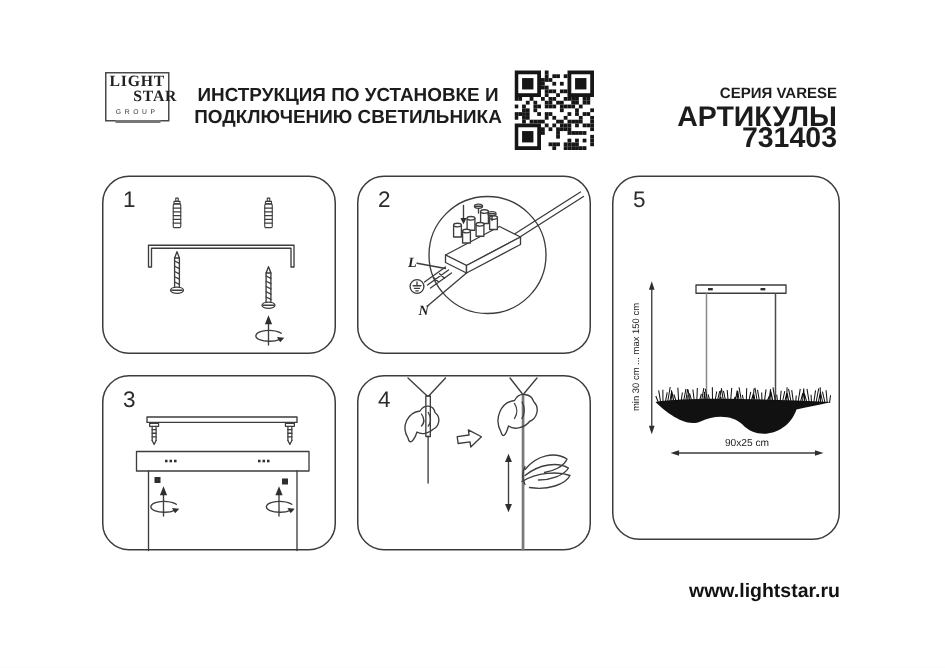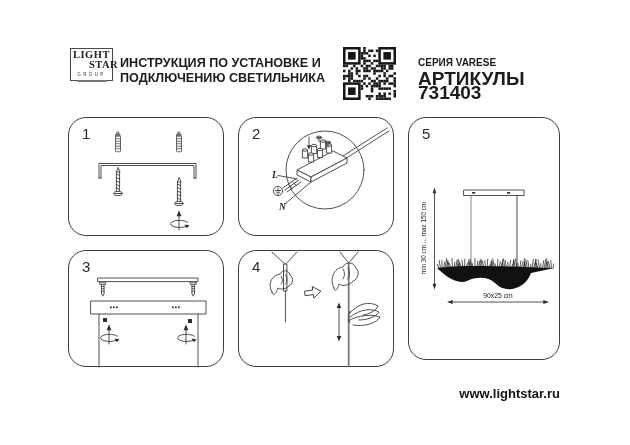--- a/index.html
+++ b/index.html
@@ -10,25 +10,25 @@
   
   .logo{left:70px;top:48px;width:43px;height:33px;border:1.5px solid #4a4a4a;
         display:flex;flex-direction:column;align-items:center;justify-content:space-between;box-sizing:border-box;}
   .logo .l1,.logo .l2{font-family:"Liberation Serif",serif;font-weight:bold;font-size:10.5px;line-height:10px;letter-spacing:.5px;color:#222;margin-top:1px;}
   .logo .l2{margin-top:0;margin-left:24px;}
   .logo .l3{font-size:4.5px;letter-spacing:2.4px;color:#333;margin-top:2px;}
   .flag{width:30px;height:4px;border:.5px solid #777;display:flex;margin-top:2.5px;box-sizing:border-box;}
   .flag span{flex:1;height:100%;}
 
   
-  .title{left:120px;top:56px;width:224px;text-align:left;font-weight:bold;
+  .title{left:120px;top:56px;width:224px;text-align:center;font-weight:bold;
          font-size:12.6px;line-height:14.6px;color:#1c1c1c;}
   .title div{white-space:nowrap;}
   .qr{left:343px;top:46px;width:53px;height:55px;}
-  .series-box{left:418px;top:57px;width:140px;text-align:left;color:#1c1c1c;}
+  .series-box{left:418px;top:57px;width:140px;text-align:right;color:#1c1c1c;}
   .series{font-weight:bold;font-size:10px;line-height:11px;}
   .article{font-weight:bold;font-size:19px;line-height:14px;margin-top:4px;}
 
   
   .panel{position:absolute;border:1.4px solid #3c3c3c;border-radius:18px;box-sizing:border-box;background:#fff;}
   .p1{left:68px;top:117px;width:156px;height:119px;}
   .p2{left:238px;top:117px;width:156px;height:119px;}
   .p3{left:68px;top:250px;width:156px;height:117px;}
   .p4{left:238px;top:250px;width:156px;height:117px;}
   .p5{left:408px;top:117px;width:152px;height:243px;}

